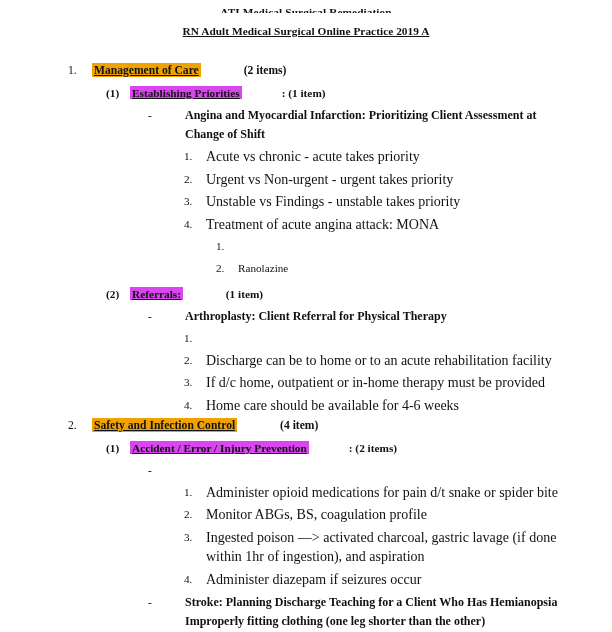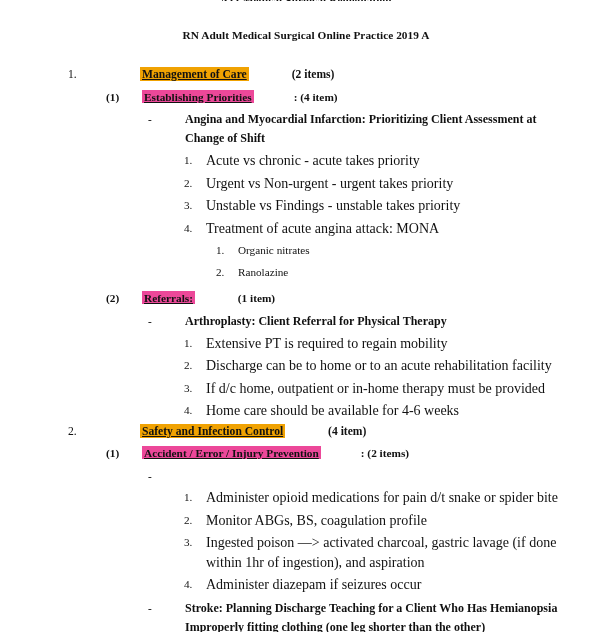--- a/index.html
+++ b/index.html
@@ -21,39 +21,40 @@
     width: 612px;
     height: 632px;
     background: #ffffff;
     box-sizing: border-box;
     padding: 0 40px 0 40px;
   }
 
   
   .title-block {
     text-align: center;
-    padding-top: 0;
+    padding-top: 12px;
   }
   .doc-title-clipped {
     font-size: 11.3px;
     font-weight: bold;
     text-decoration: underline;
     letter-spacing: .1px;
     line-height: 10px;
     height: 6px;
     overflow: hidden;
     margin: 0;
     position: relative;
     top: -5px;
   }
   .doc-subtitle {
     font-size: 11.3px;
     font-weight: bold;
+    text-decoration: underline;
     letter-spacing: .05px;
-    margin: 17px;
+    margin: 1px;
     padding-top: 5px;
     line-height: 14px;
   }
 
   
   .outline {
     margin-top: 24px;
   }
   .row {
     display: flex;
@@ -70,21 +71,20 @@
   }
 
   
   .lvl1 { padding-left: 28px; margin-top: 2px; }
   .lvl1 .marker { width: 24px; font-size: 11.6px; }
   .lvl1 .content { font-size: 11.6px; }
   .lvl1 .head {
     font-weight: bold;
     text-decoration: underline;
     padding: 1px 2px 0 2px;
-    margin-left: 48px;
   }
   .count { font-weight: bold; text-decoration: none; padding-left: 40px; }
 
   
   .lvl2 { padding-left: 66px; margin-top: 3px; }
   .lvl2 .marker { width: 24px; font-size: 11.3px; font-weight: bold; }
   .lvl2 .content { font-size: 11.3px; }
   .lvl2 .head {
     font-weight: bold;
     text-decoration: underline;
@@ -111,21 +111,21 @@
     max-width: 368px;
   }
 
   
   .lvl5 { padding-left: 176px; margin-top: 3px; }
   .lvl5 .marker { width: 22px; font-size: 11.2px; }
   .lvl5 .content { font-size: 11.2px; line-height: 19px; }
 
   
   .hl-orange { background: #f0a202; }
-  .hl-yellow { background: #ec4899; margin-left: 12px; }
+  .hl-yellow { background: #d946ef; }
 
   .spacer-sm { height: 4px; }
 </style>
 </head>
 <body>
 
 <div class="page">
 
   <div class="title-block">
     <div class="doc-title-clipped">ATI Medical Surgical Remediation</div>
@@ -134,21 +134,21 @@
 
   <div class="outline">
 
     <div class="row lvl1">
       <span class="marker">1.</span>
       <span class="content"><span class="head hl-orange">Management of Care</span><span class="count"> (2 items)</span></span>
     </div>
 
     <div class="row lvl2">
       <span class="marker">(1)</span>
-      <span class="content"><span class="head hl-yellow">Establishing Priorities</span><span class="count">: (4 item)</span></span>
+      <span class="content"><span class="head hl-yellow">Establishing Priorities</span><span class="count">: (1 item)</span></span>
     </div>
 
     <div class="row lvl3">
       <span class="marker">-</span>
       <span class="content">Angina and Myocardial Infarction: Prioritizing Client Assessment at Change of Shift</span>
     </div>
 
     <div class="row lvl4">
       <span class="marker">1.</span>
       <span class="content">Acute vs chronic - acute takes priority</span>
@@ -161,42 +161,40 @@
       <span class="marker">3.</span>
       <span class="content">Unstable vs Findings - unstable takes priority</span>
     </div>
     <div class="row lvl4">
       <span class="marker">4.</span>
       <span class="content">Treatment of acute angina attack: MONA</span>
     </div>
 
     <div class="row lvl5">
       <span class="marker">1.</span>
-      <span class="content">Organic nitrates</span>
     </div>
     <div class="row lvl5">
       <span class="marker">2.</span>
       <span class="content">Ranolazine</span>
     </div>
 
     <div class="spacer-sm"></div>
 
     <div class="row lvl2">
       <span class="marker">(2)</span>
       <span class="content"><span class="head hl-yellow">Referrals:</span><span class="count"> (1 item)</span></span>
     </div>
 
     <div class="row lvl3">
       <span class="marker">-</span>
       <span class="content">Arthroplasty: Client Referral for Physical Therapy</span>
     </div>
 
     <div class="row lvl4">
       <span class="marker">1.</span>
-      <span class="content">Extensive PT is required to regain mobility</span>
     </div>
     <div class="row lvl4">
       <span class="marker">2.</span>
       <span class="content">Discharge can be to home or to an acute rehabilitation facility</span>
     </div>
     <div class="row lvl4">
       <span class="marker">3.</span>
       <span class="content">If d/c home, outpatient or in-home therapy must be provided</span>
     </div>
     <div class="row lvl4">

